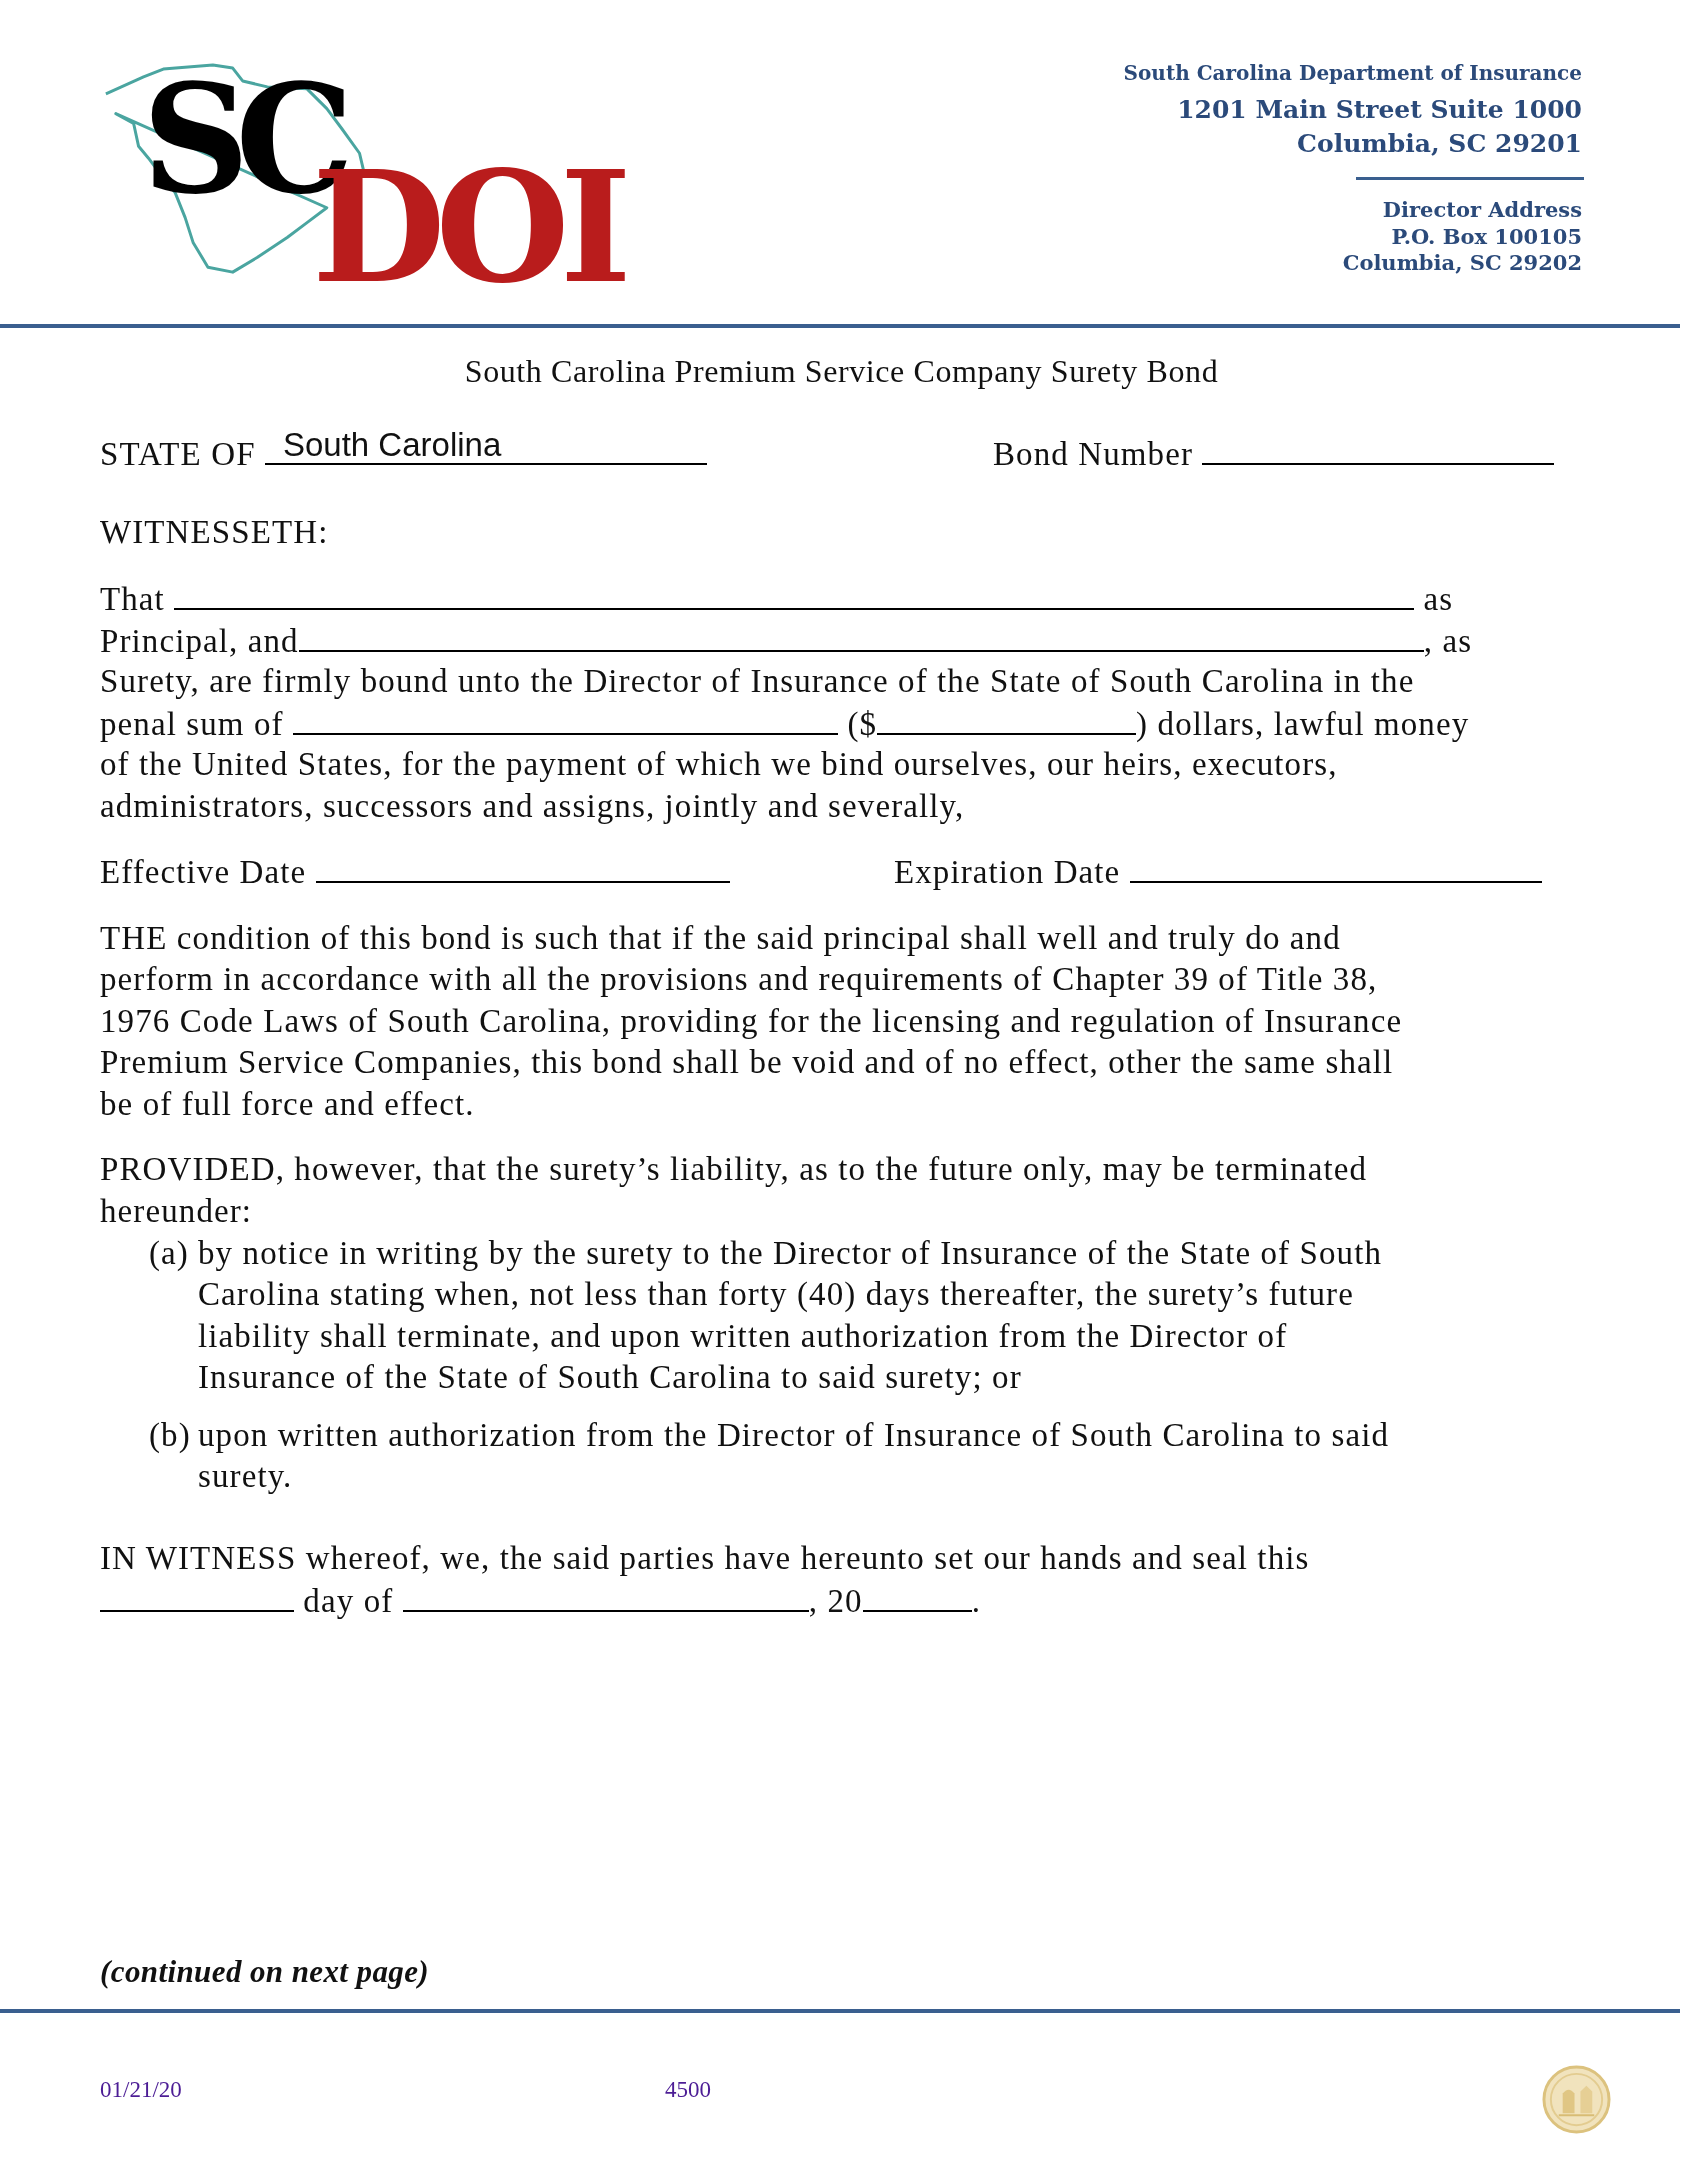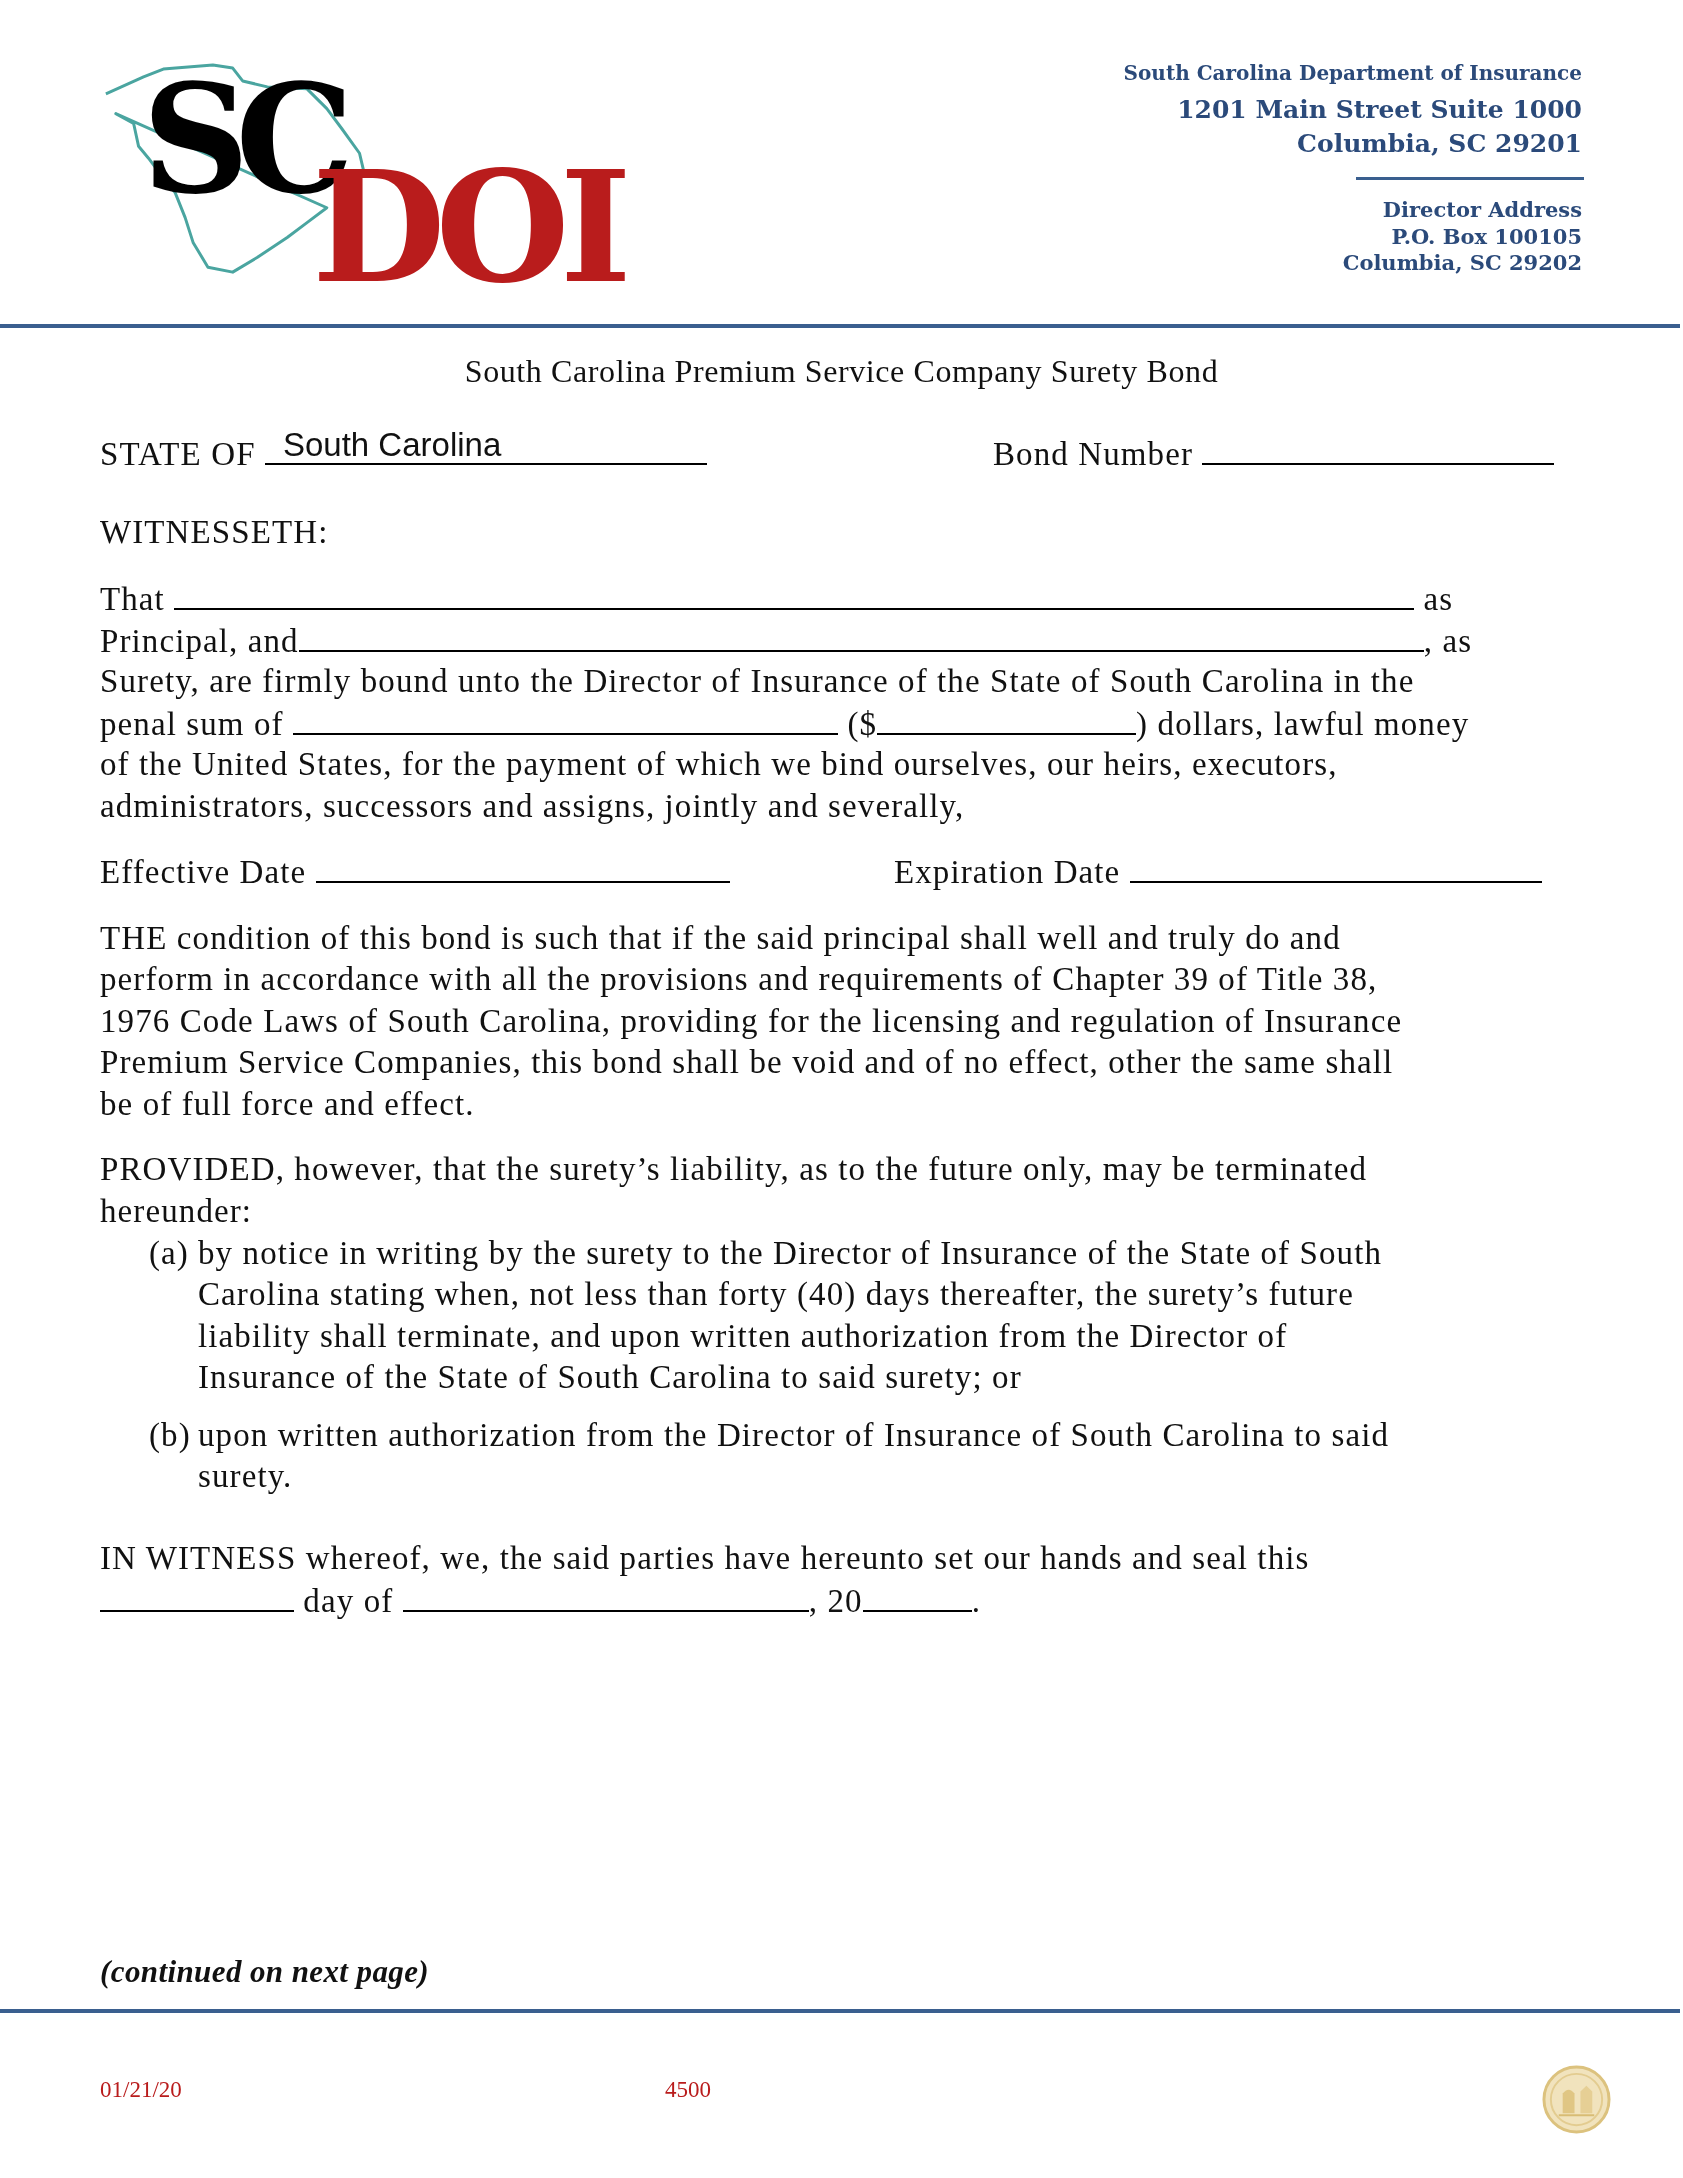--- a/index.html
+++ b/index.html
@@ -4,21 +4,21 @@
 <style>
   html, body { margin: 0; padding: 0; background: #ffffff; }
   body { width: 1683px; height: 2178px; position: relative; overflow: hidden;
          font-family: "Liberation Serif", "DejaVu Serif", serif; color: #111111; }
   .abs { position: absolute; }
   .line { position: absolute; white-space: nowrap; font-size: 33px; letter-spacing: 1.1px; line-height: 1; }
   .blank { display: inline-block; border-bottom: 2px solid #000000; vertical-align: baseline; height: 26px; text-decoration: underline; }
   .hdr { position: absolute; right: 101px; text-align: right; white-space: nowrap;
          font-family: "DejaVu Serif", serif; font-weight: bold; color: #2b4a7a; }
   .rule { position: absolute; background: #3a5f8f; }
-  .ft { position: absolute; font-family: "Liberation Serif", serif; font-size: 23px; color: #b91c1c; }
+  .ft { position: absolute; font-family: "Liberation Serif", serif; font-size: 23px; color: #4c1d95; }
 </style>
 </head>
 <body>
 
 <div class="abs" style="left:94px; top:59px; width:535px; height:243px;">
   <svg width="535" height="243" viewBox="0 0 540 245" style="position:absolute; left:0; top:0;">
     <path d="M12 35 L50 18 L70 10 L120 6 L140 9 L150 22 L175 28 L215 30 L235 50 L250 70 L268 95 L272 112 L262 130 L250 145 M235 150 L215 165 L195 180 L165 200 L140 215 L115 210 L100 185 L92 160 L82 135 L70 120 L55 100 L45 88 L40 65 L22 55 Z" fill="none" stroke="#4aa5a0" stroke-width="3" stroke-linejoin="round"></path>
   </svg>
   <div style="position:absolute; left:48px; top:6px; font-family:'DejaVu Serif', serif; font-weight:bold; font-size:149px; line-height:1; color:#000000; letter-spacing:-14px;">SC</div>
   <div style="position:absolute; left:218px; top:91px; font-family:'DejaVu Serif', serif; font-weight:bold; font-size:154px; line-height:1; color:#b91c1c; letter-spacing:-10px;">DOI</div>

